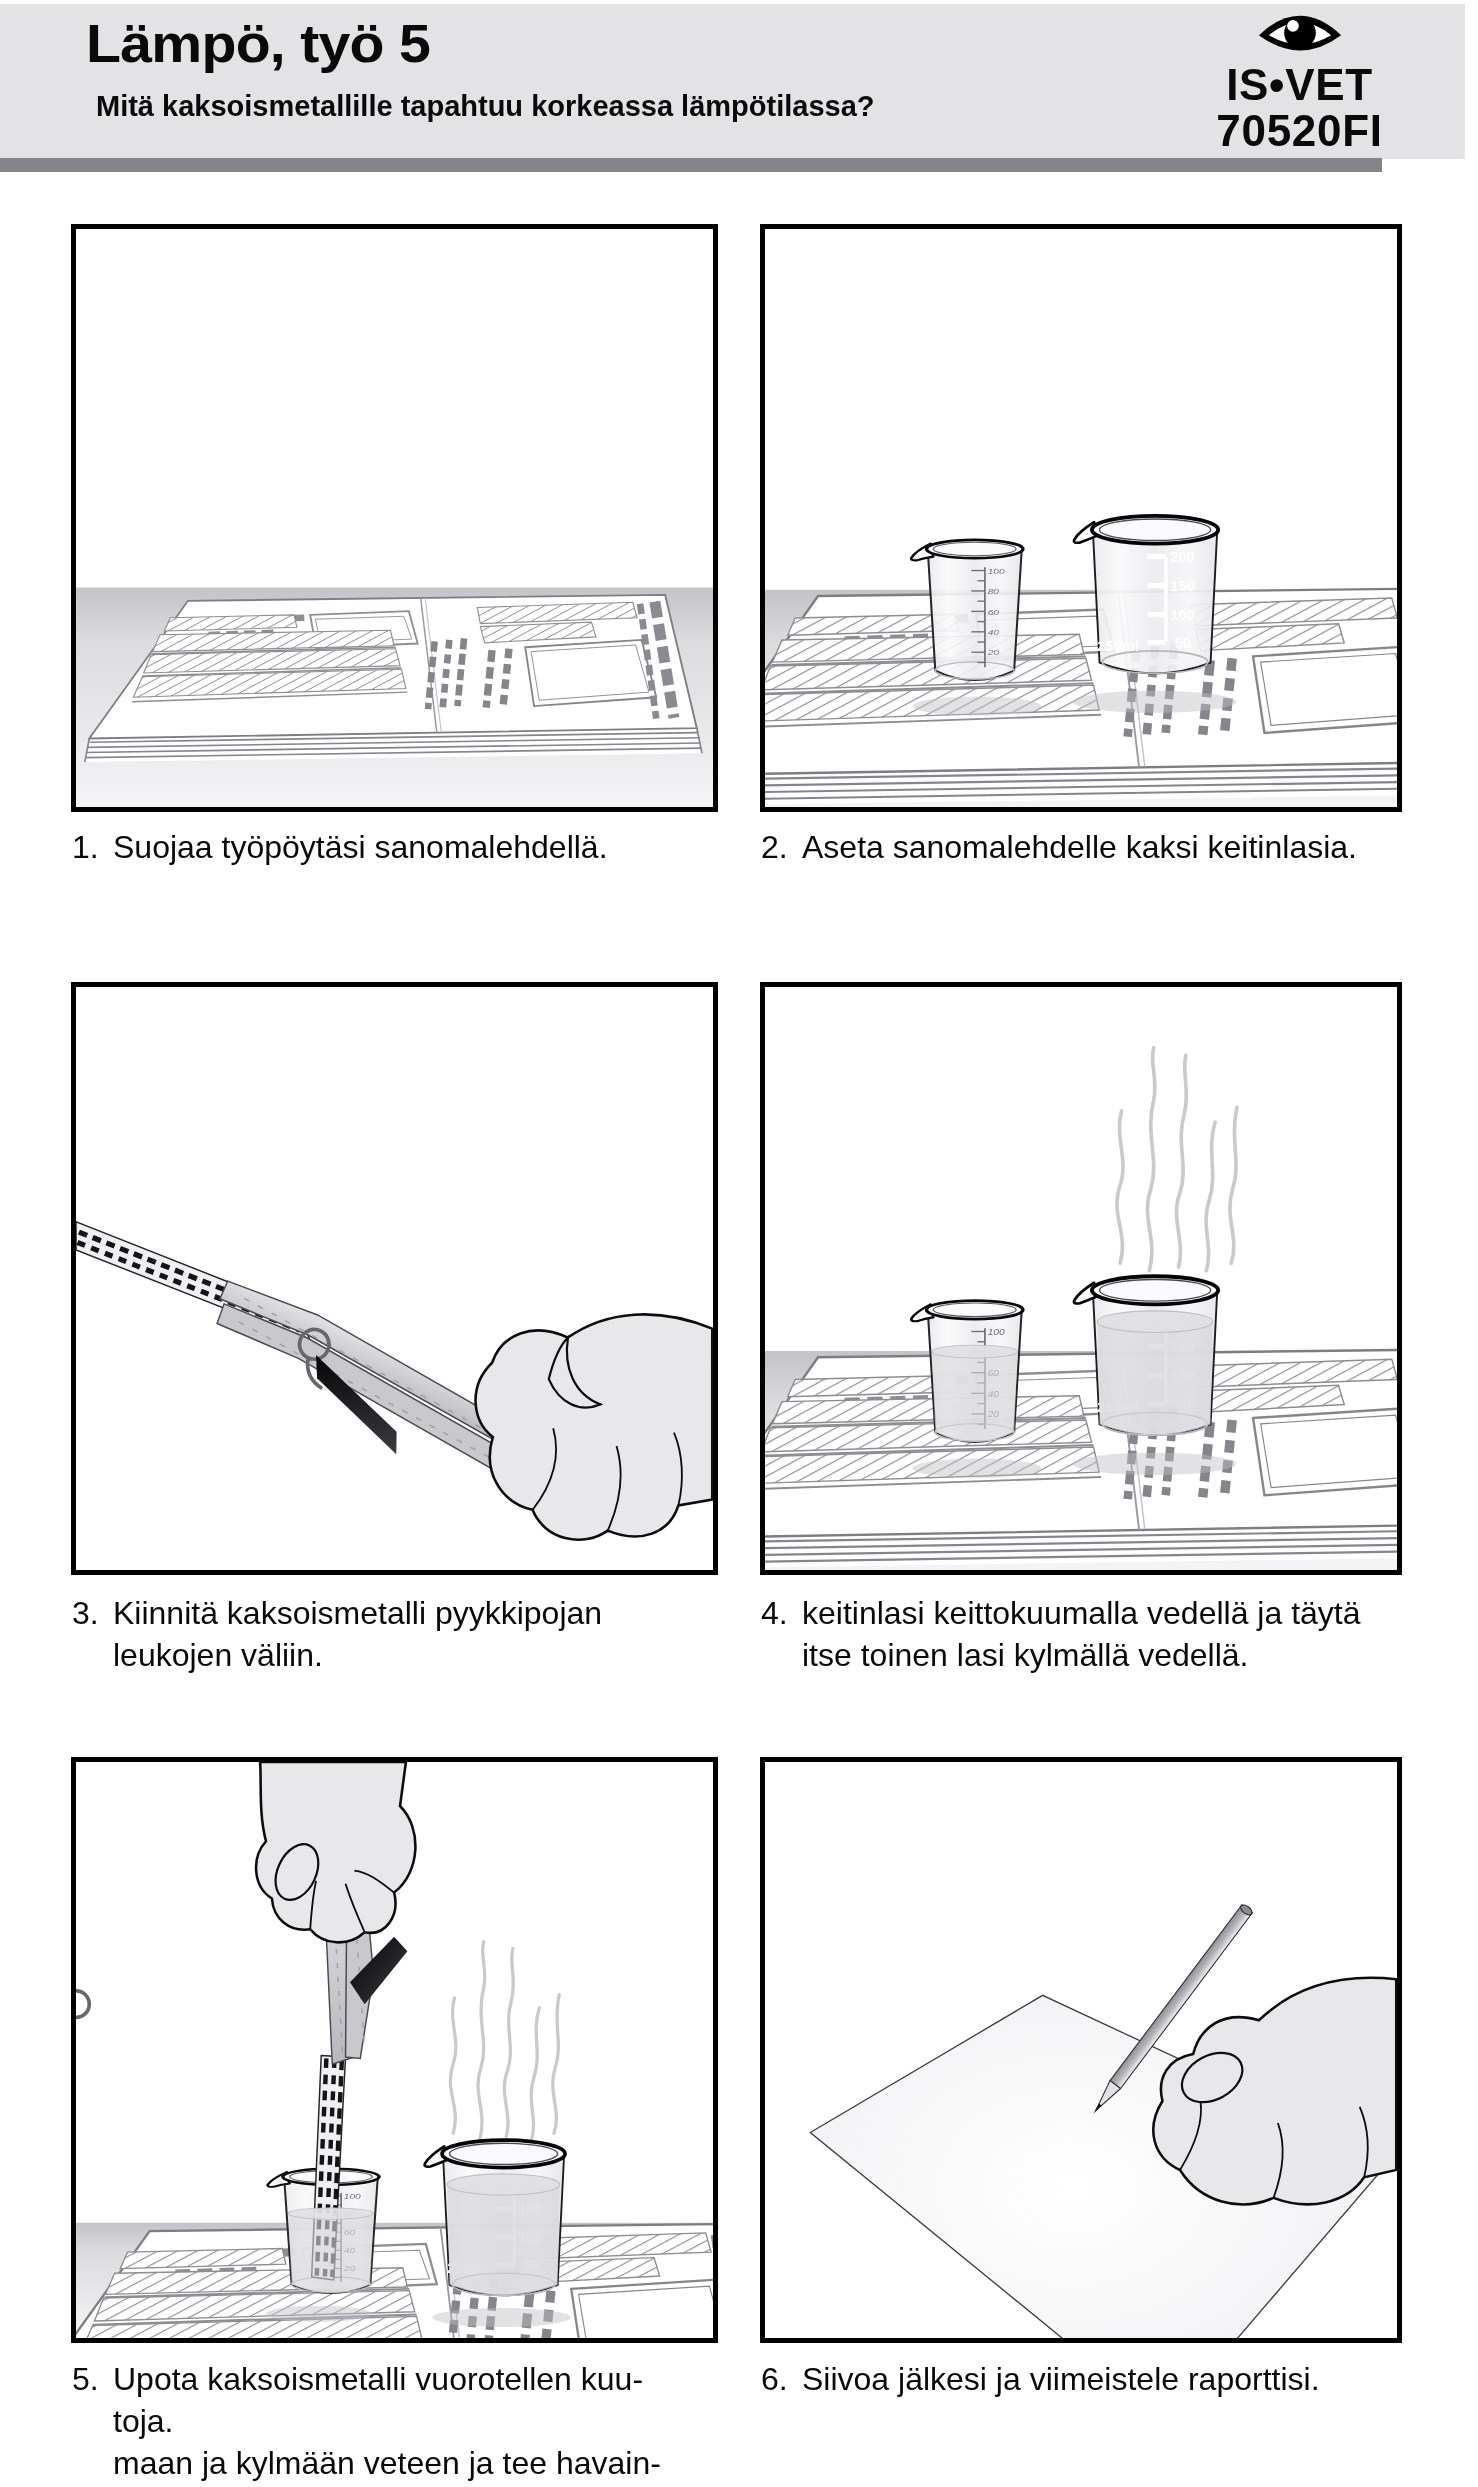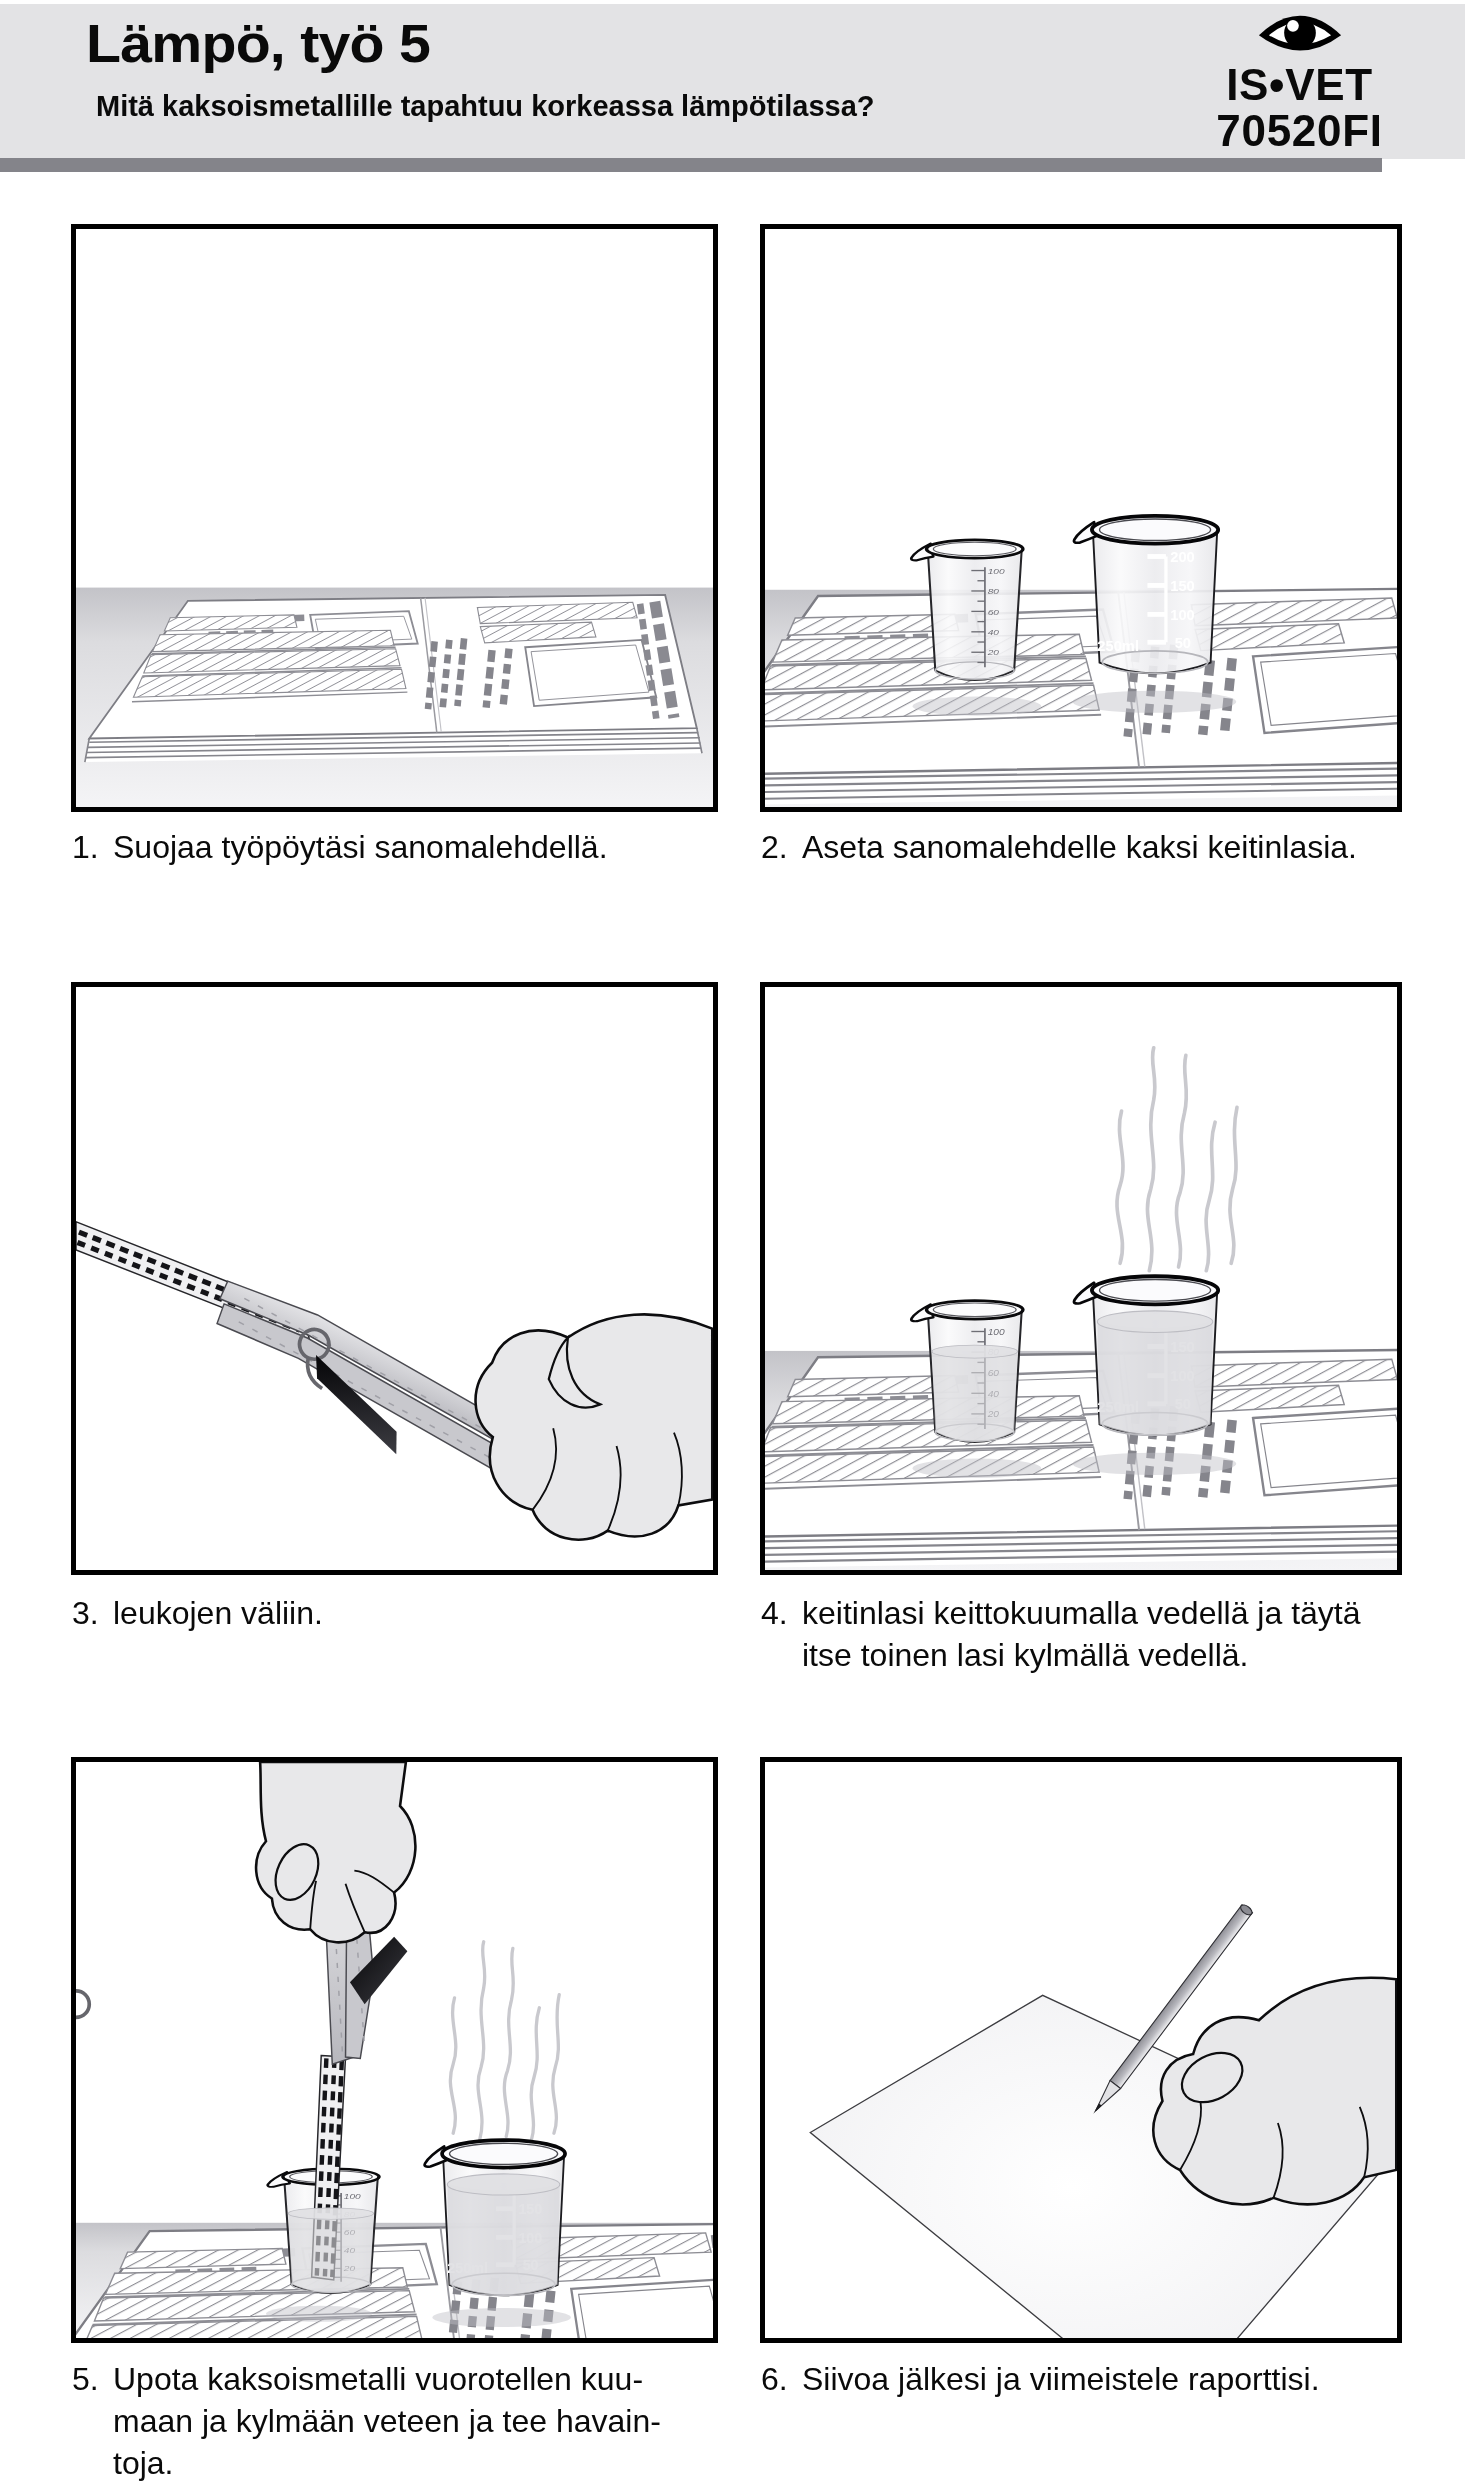--- a/index.html
+++ b/index.html
@@ -349,36 +349,37 @@
   </div>
   <div class="cap" id="c2">
     <span class="num">2.</span>
     <div class="lines">
         <div class="ln">Aseta sanomalehdelle kaksi keitinlasia.</div>
       </div>
   </div>
   <div class="cap" id="c3">
     <span class="num">3.</span>
     <div class="lines">
+      <div class="ln">Kiinnitä kaksoismetalli pyykkipojan</div>
       <div class="ln">leukojen väliin.</div>
     </div>
   </div>
   <div class="cap" id="c4">
     <span class="num">4.</span>
     <div class="lines">
       <div class="ln">keitinlasi keittokuumalla vedellä ja täytä</div>
       <div class="ln">itse toinen lasi kylmällä vedellä.</div>
     </div>
   </div>
   <div class="cap" id="c5">
     <span class="num">5.</span>
     <div class="lines">
       <div class="ln">Upota kaksoismetalli vuorotellen kuu-</div>
+      <div class="ln">toja.</div>
       <div class="ln">maan ja kylmään veteen ja tee havain-</div>
-      <div class="ln">toja.</div>
     </div>
   </div>
   <div class="cap" id="c6">
     <span class="num">6.</span>
     <div class="lines">
         <div class="ln">Siivoa jälkesi ja viimeistele raporttisi.</div>
       </div>
   </div>
 
 </div>

